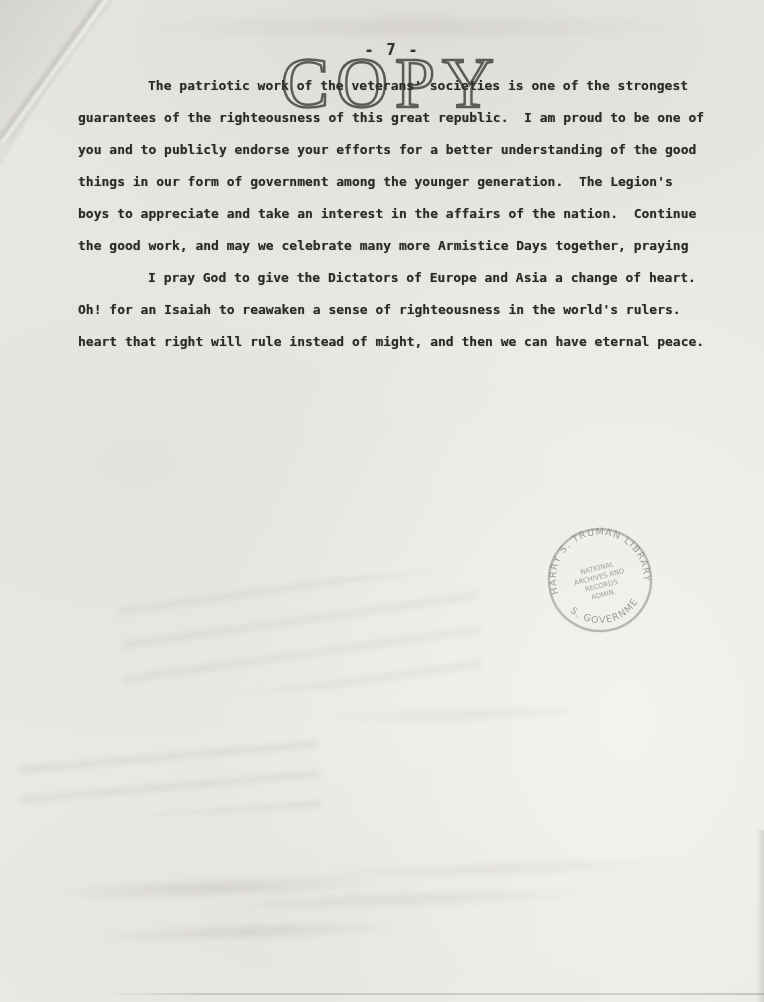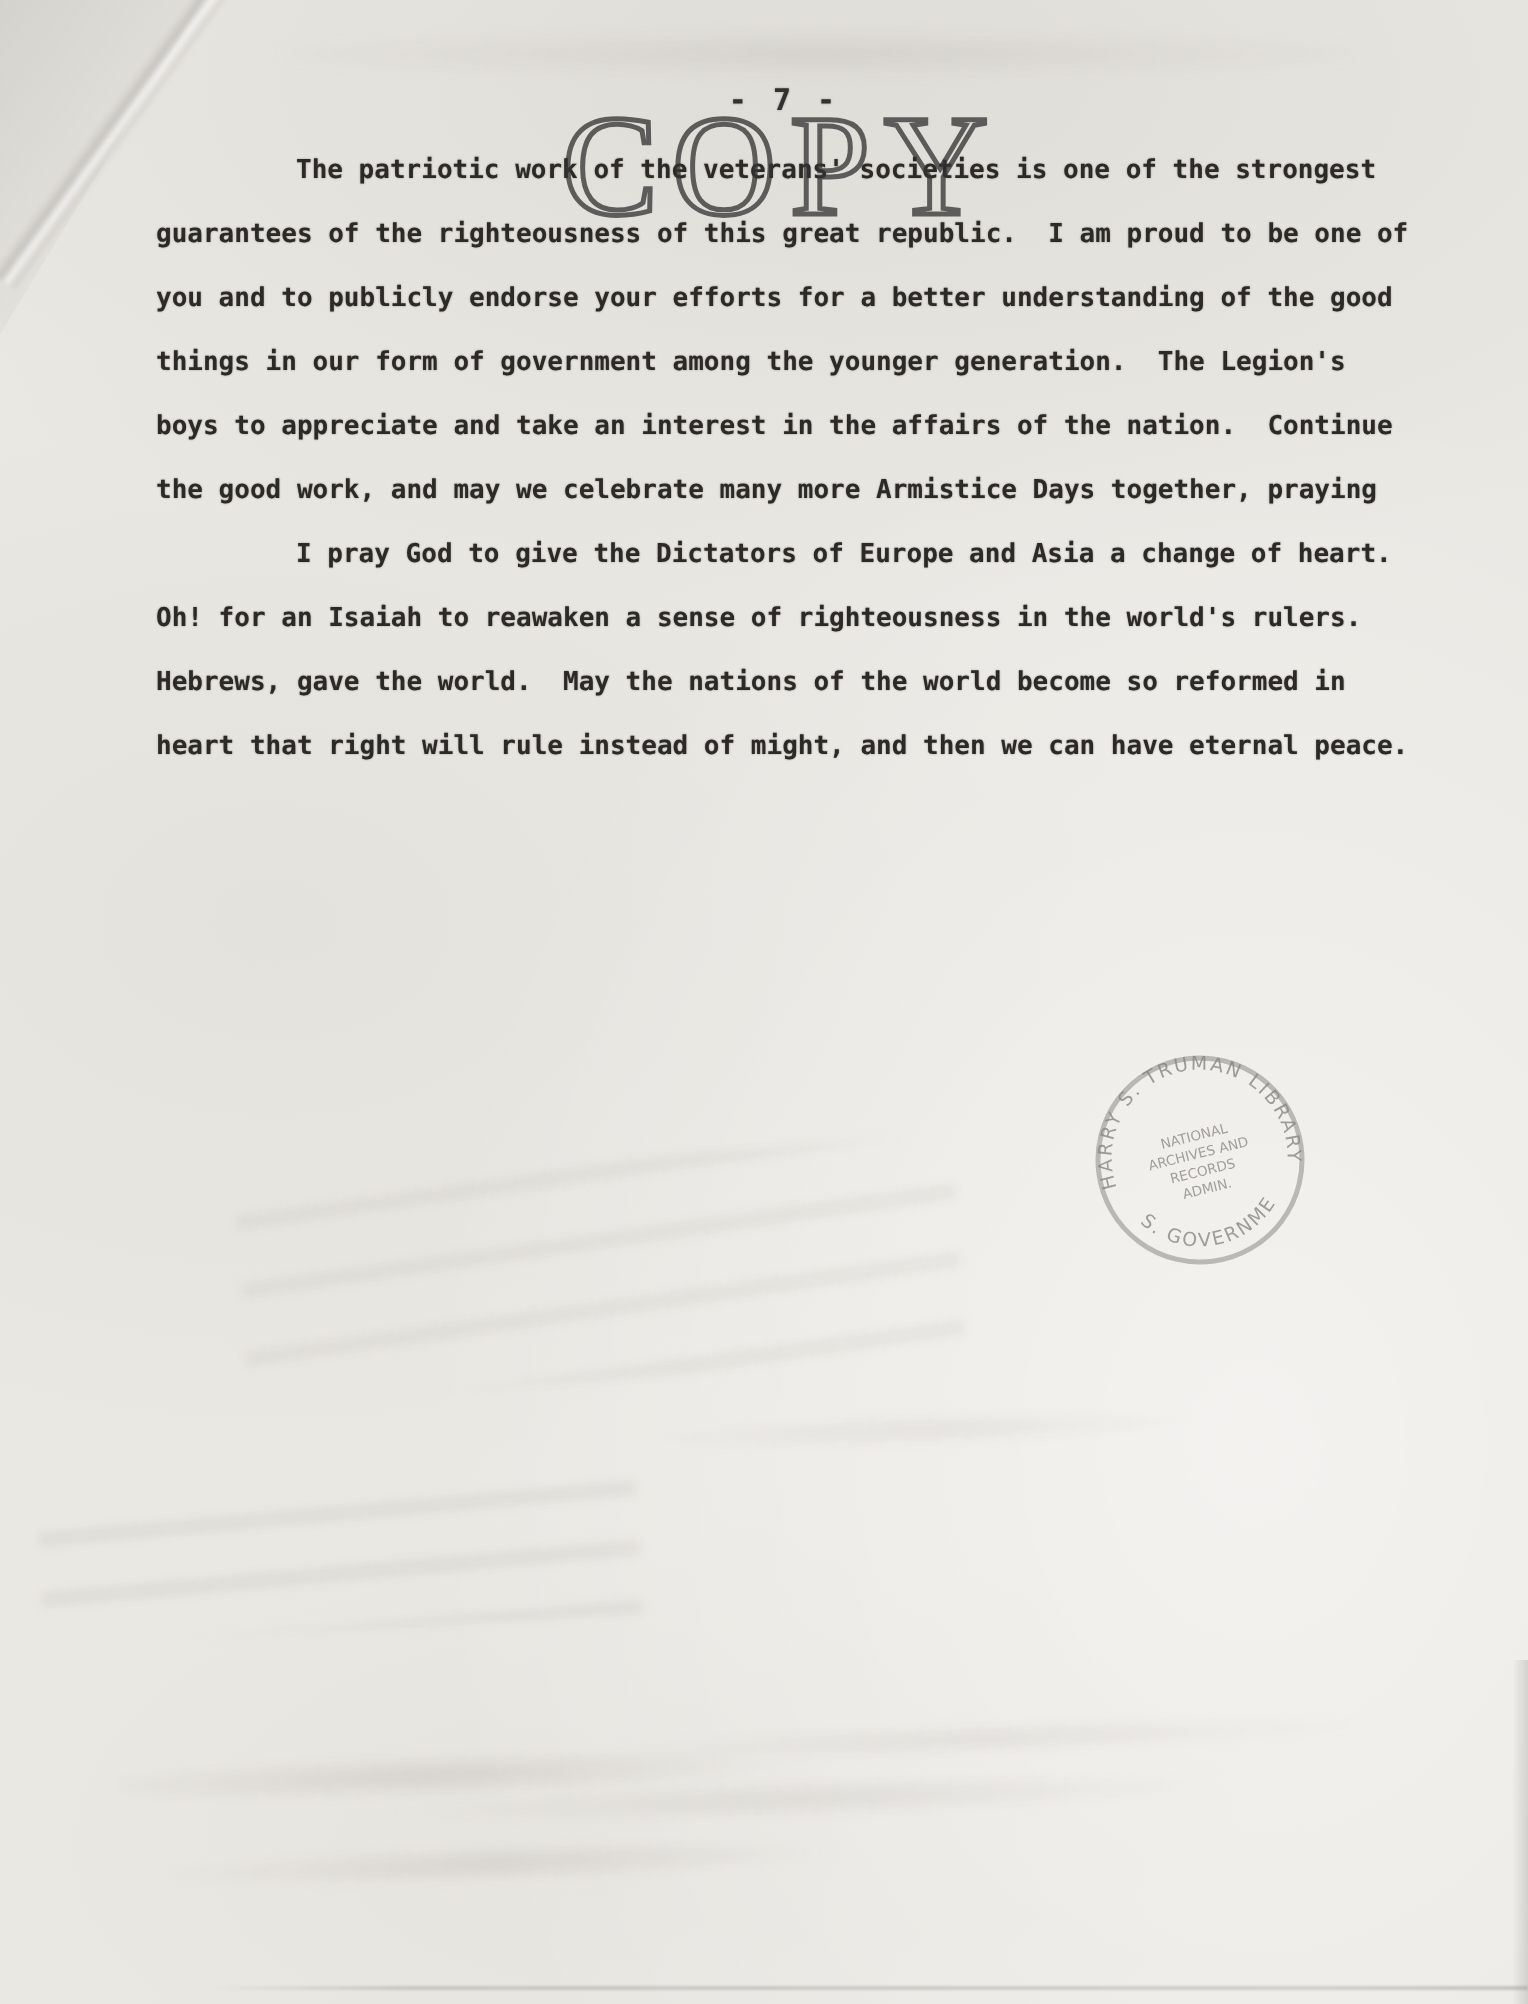--- a/index.html
+++ b/index.html
@@ -101,21 +101,20 @@
 
   <div class="typed-text">
     <div class="typed-line indent">The patriotic work of the veterans' societies is one of the strongest</div>
     <div class="typed-line">guarantees of the righteousness of this great republic.  I am proud to be one of</div>
     <div class="typed-line">you and to publicly endorse your efforts for a better understanding of the good</div>
     <div class="typed-line">things in our form of government among the younger generation.  The Legion's</div>
     <div class="typed-line">boys to appreciate and take an interest in the affairs of the nation.  Continue</div>
     <div class="typed-line">the good work, and may we celebrate many more Armistice Days together, praying</div>
     <div class="typed-line indent">I pray God to give the Dictators of Europe and Asia a change of heart.</div>
     <div class="typed-line">Oh! for an Isaiah to reawaken a sense of righteousness in the world's rulers.</div>
-    <div class="typed-line">Hebrews, gave the world.  May the nations of the world become so reformed in</div>
     <div class="typed-line">heart that right will rule instead of might, and then we can have eternal peace.</div>
   </div>
 
   <svg class="archive-stamp" viewBox="0 0 140 140" xmlns="http://www.w3.org/2000/svg">
     <g transform="rotate(-8 70 70)">
       <circle cx="70" cy="70" r="51" fill="none" stroke="rgba(122,120,114,0.55)" stroke-width="2.5"></circle>
       <path id="arcTop" d="M 28,82 A 44,44 0 1 1 112,82" fill="none"></path>
       <path id="arcBottom" d="M 33,93 A 44,44 0 0 0 107,93" fill="none"></path>
       <text font-family="DejaVu Sans, sans-serif" font-size="9.5" letter-spacing="1.1" fill="rgba(118,116,110,0.80)">
         <textPath href="#arcTop" startOffset="50%" text-anchor="middle">HARRY S. TRUMAN LIBRARY</textPath>

